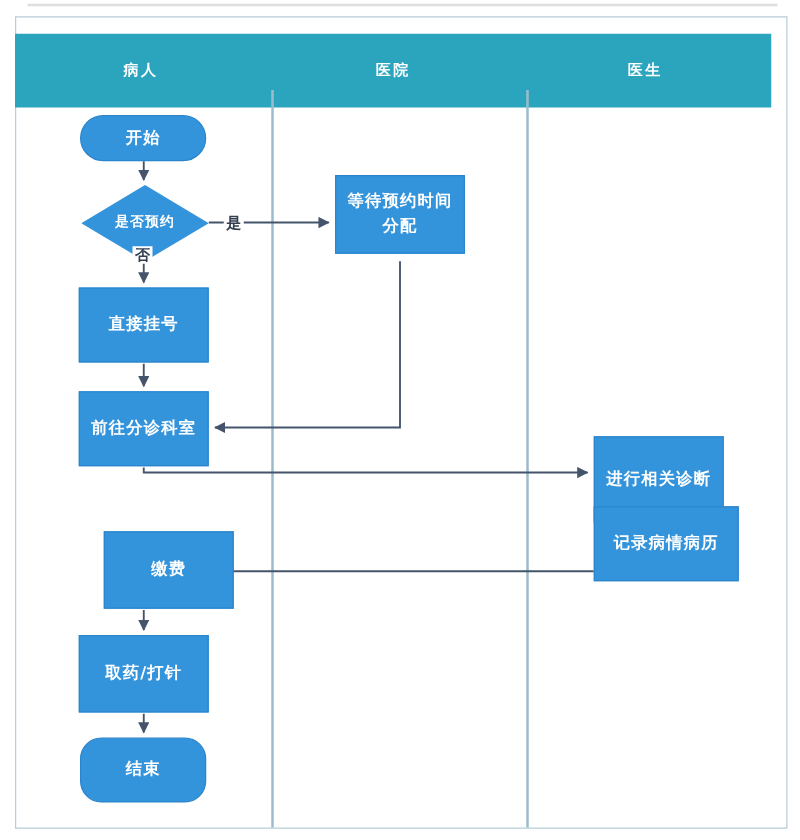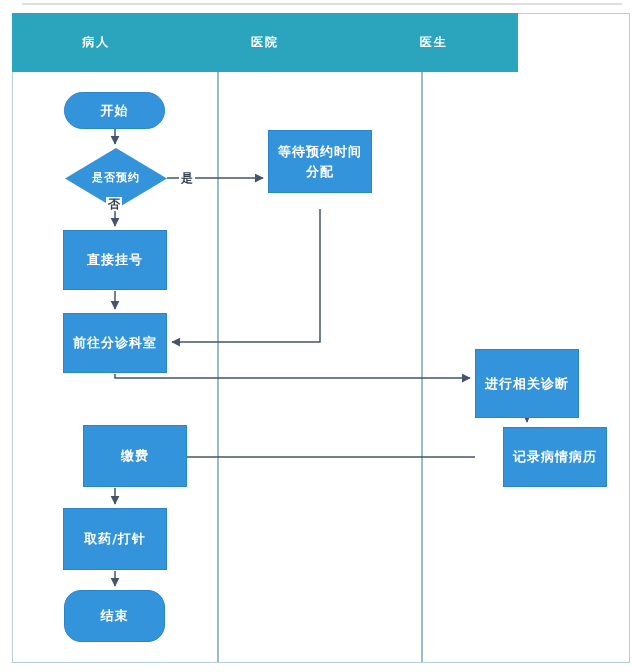--- a/index.html
+++ b/index.html
@@ -6,21 +6,21 @@
   .canvas {
     position:relative; width:640px; height:672px; background:#ffffff;
     font-family:"DejaVu Sans","Liberation Sans",sans-serif; overflow:hidden;
   }
   .top-artifact { position:absolute; left:22px; top:3px; width:600px; height:2px; background:#dedede; }
   .frame {
     position:absolute; left:12px; top:13px; width:616px; height:648px;
     border:1px solid #b7cdd9; box-sizing:content-box; background:#ffffff;
   }
   .header {
-    position:absolute; left:12px; top:13px; width:506px; height:59px;
+    position:absolute; left:12px; top:27px; width:605px; height:59px;
     background:#2ba4be; display:flex;
   }
   .lane-title {
     flex:1; display:flex; align-items:center; justify-content:center;
     color:#ffffff; font-size:12px; font-weight:600; letter-spacing:2px;
   }
   .lane-sep { position:absolute; top:72px; width:2px; height:590px; background:#9dbccb; }
   #sep-1 { left:217px; }
   #sep-2 { left:421px; }
 
@@ -33,23 +33,23 @@
   .stadium { border-radius:19px; }
   .diamond { clip-path:polygon(50% 0, 100% 50%, 50% 100%, 0 50%); border:none; font-size:11px; }
 
   #n-start    { left:64px;  top:92px;  width:101px; height:37px; }
   #n-decision { left:65px;  top:148px; width:102px; height:61px; }
   #n-register { left:63px;  top:230px; width:104px; height:60px; }
   #n-triage   { left:63px;  top:313px; width:104px; height:60px; }
   #n-pay      { left:63px;  top:425px; width:104px; height:62px;margin-left:20px; }
   #n-medicine { left:63px;  top:508px; width:104px; height:62px; }
   #n-end      { left:64px;  top:590px; width:101px; height:52px; border-radius:17px; }
-  #n-wait     { left:268px; top:130px; width:104px; height:63px; padding:0 6px; }
+  #n-wait     { left:268px; top:140px; width:104px; height:63px; padding:0 6px; }
   #n-diagnose { left:475px; top:349px; width:104px; height:69px; }
-  #n-record   { left:475px; top:427px; width:104px; height:60px;margin-left:28px; }
+  #n-record   { left:475px; top:405px; width:116px; height:60px; }
 
   .connectors { position:absolute; left:0; top:0; }
   .edge-label {
     position:absolute; font-size:12px; color:#333f4f; font-weight:600;
     background:#ffffff; padding:0 2px; line-height:14px;
   }
   #lbl-yes { left:179px; top:171px; }
   #lbl-no  { left:106px; top:197px; }
 </style>
 </head>

